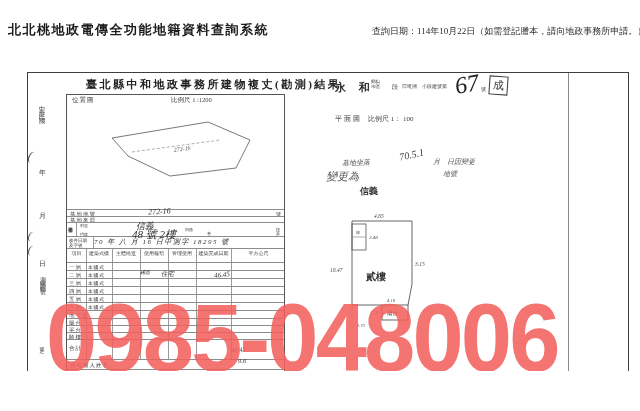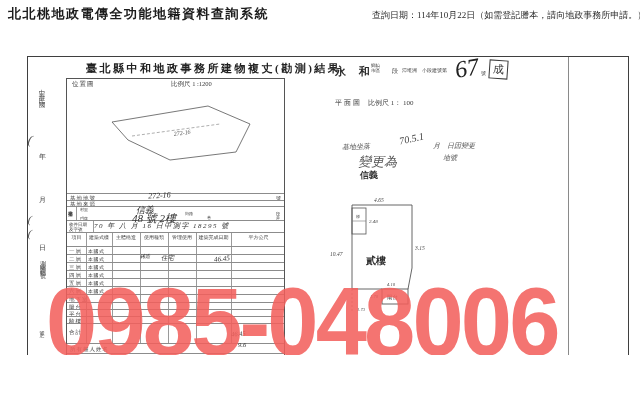--- a/index.html
+++ b/index.html
@@ -1,17 +1,17 @@
 <!DOCTYPE html>
 <html><head>
 <meta charset="utf-8">
 <style>
   html,body{margin:0;padding:0;background:#fff;}
   .page{position:relative;width:640px;height:355px;background:#ffffff;overflow:hidden;
-        font-family:"Liberation Serif",serif;color:#2e2e2e;}
+        font-family:"Liberation Serif",serif;color:#2e2e2e;margin-top:16px;}
   .abs{position:absolute;white-space:nowrap;}
   
   .sys-title{left:8px;top:5px;font-size:13px;font-weight:bold;letter-spacing:1.5px;color:#1c1c1c;}
   .qdate{left:372px;top:9px;font-size:9px;color:#2a2a2a;}
   .subtitle{left:17px;top:24px;font-size:10px;color:#2a2a2a;letter-spacing:.5px;}
   
   .frame{left:27px;top:56px;width:600px;height:344px;border:1.5px solid #3f3f3f;background:#fff;}
   .divider{left:568px;top:57px;width:1px;height:342px;background:#8a8a8a;}
   
   .form-title{left:86px;top:61px;font-size:11px;font-weight:bold;letter-spacing:2.5px;color:#222;}
@@ -246,21 +246,21 @@
   <div class="abs hand" style="left:455px;top:55px;font-size:24px;transform:rotate(-10deg);color:#222;">67</div>
   <div class="abs tinytxt" style="left:481px;top:70px;">號</div>
   <div class="abs stamp">成</div>
 
   <div class="abs" style="left:335px;top:98px;font-size:7px;letter-spacing:2px;color:#3b3b3b;">平面圖</div>
   <div class="abs" style="left:368px;top:98px;font-size:7px;color:#3b3b3b;">比例尺 1： 100</div>
 
   <div class="abs hand" style="left:342px;top:142px;font-size:7px;transform:rotate(-2deg);color:#555;">基地坐落</div>
   <div class="abs hand" style="left:399px;top:133px;font-size:10px;transform:rotate(-12deg);color:#444;">70.5.1</div>
   <div class="abs hand" style="left:433px;top:141px;font-size:7px;color:#555;">月　日因變更</div>
-  <div class="abs hand" style="left:358px;top:153px;font-size:13px;color:#555;">變更為</div>
+  <div class="abs hand" style="left:326px;top:153px;font-size:11px;color:#555;">變更為</div>
   <div class="abs hand" style="left:443px;top:153px;font-size:7px;color:#555;">地號</div>
   <div class="abs" style="left:360px;top:169px;font-size:9px;font-weight:bold;color:#333;transform:rotate(-2deg);">信義</div>
 
   <svg class="abs" style="left:328px;top:192px;" width="132" height="132" viewBox="0 0 132 132">
     <path d="M24,13 L84,13 L84,76 L80,97" fill="none" stroke="#555" stroke-width="0.9"></path>
     <path d="M24,13 L24,97 L54,97" fill="none" stroke="#555" stroke-width="0.9"></path>
     <path d="M24,97 L24,120" fill="none" stroke="#888" stroke-width="0.7" stroke-dasharray="2,2"></path>
     <rect x="54" y="97" width="26" height="15" fill="none" stroke="#555" stroke-width="0.9"></rect>
     <rect x="24" y="16" width="14" height="26" fill="none" stroke="#555" stroke-width="0.8"></rect>
     <path d="M24,29 L38,29" stroke="#777" stroke-width="0.6"></path>

